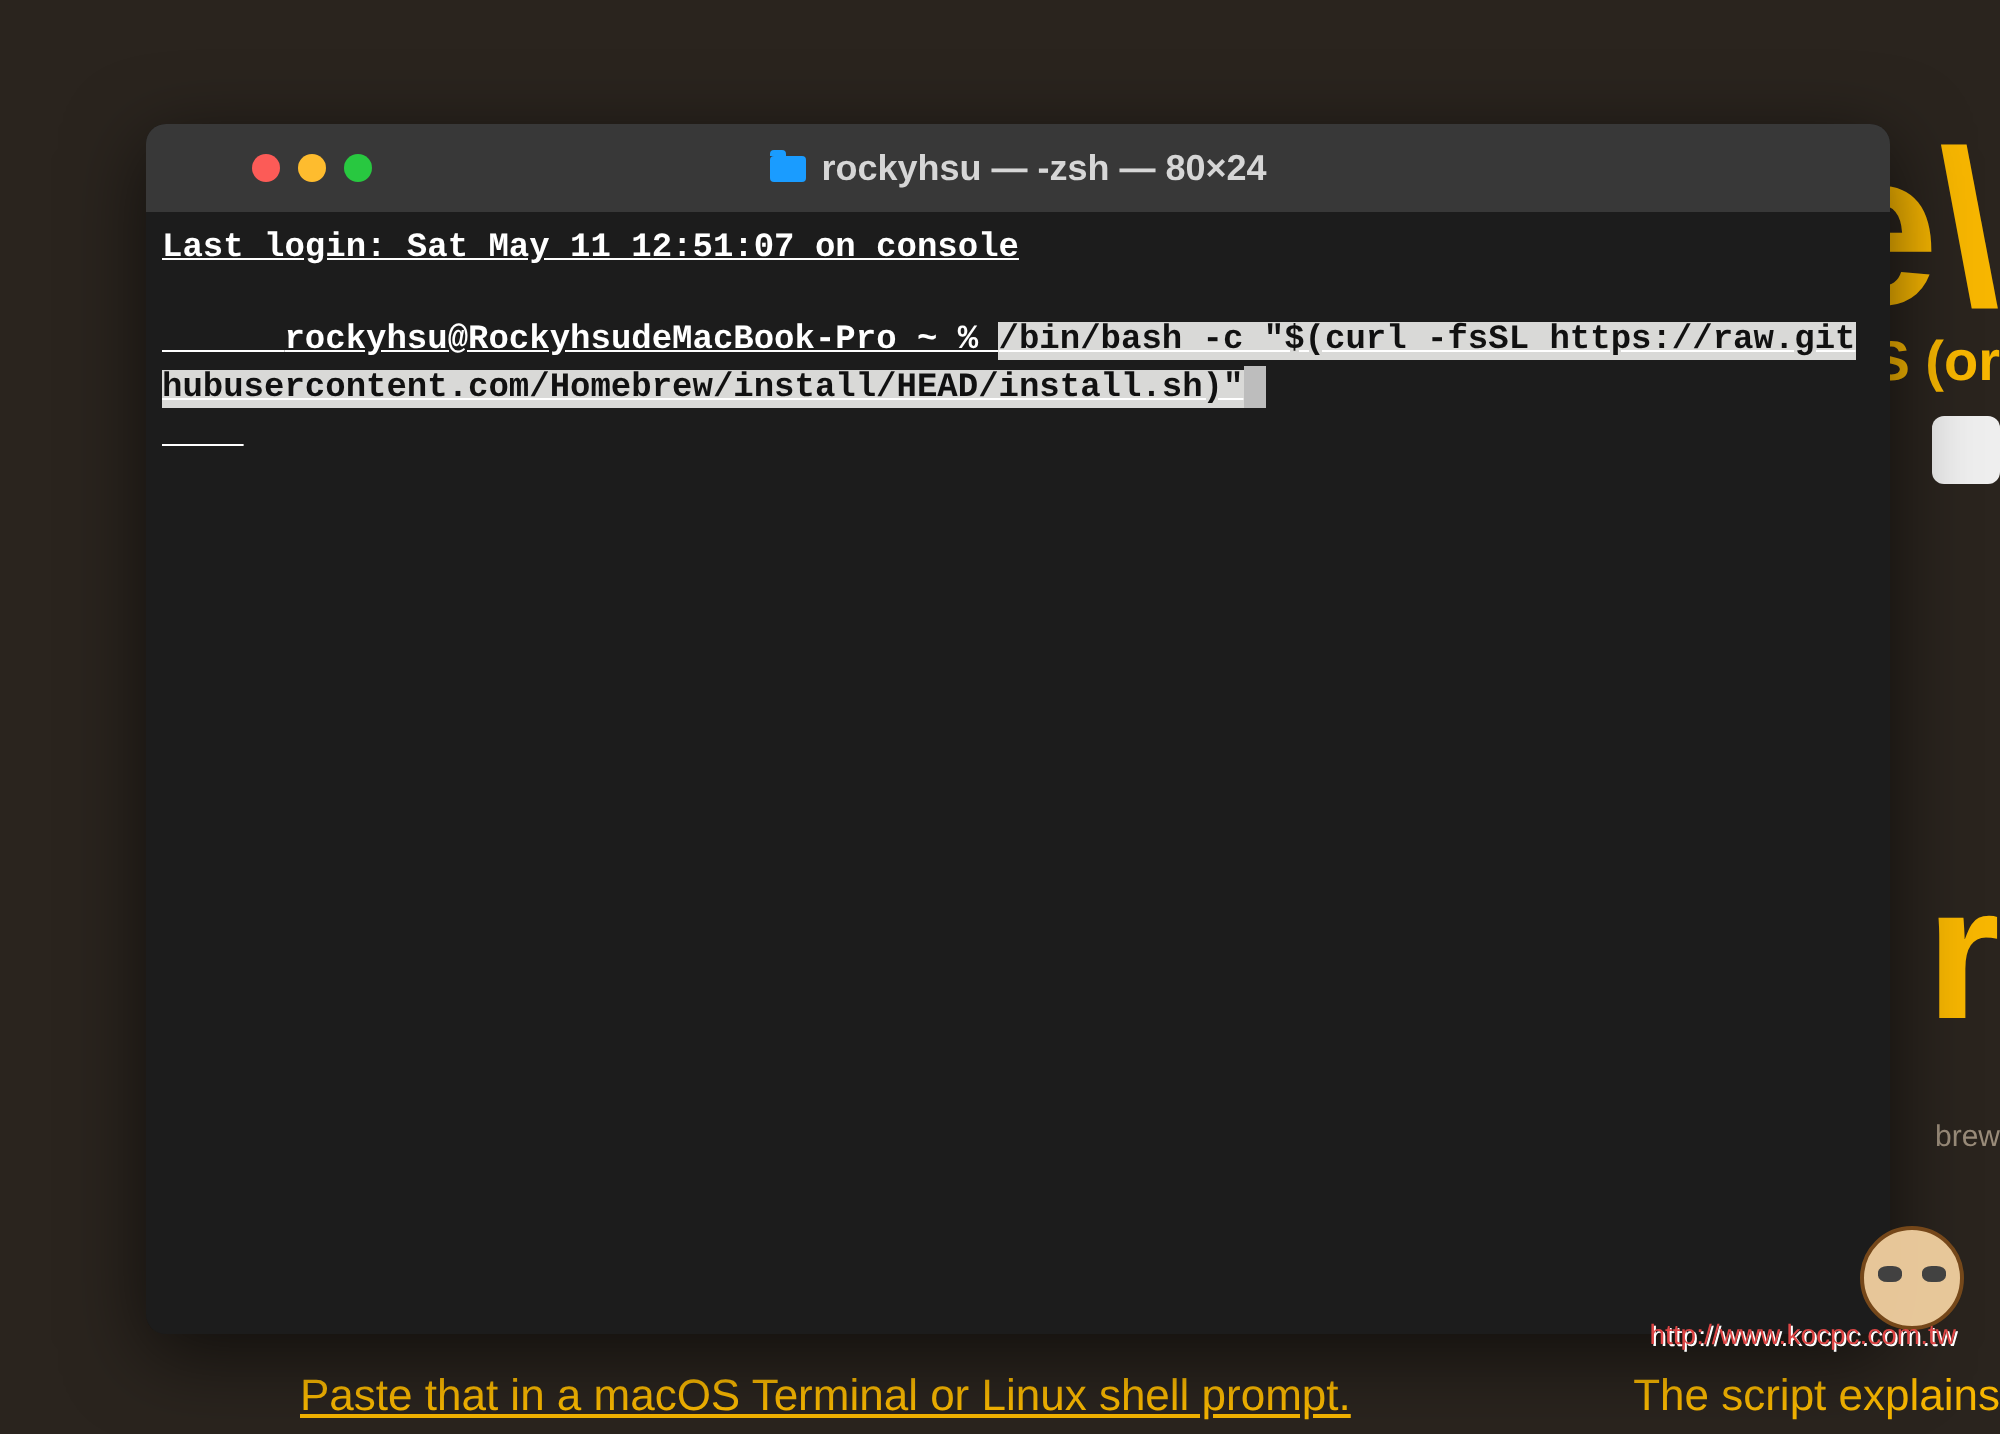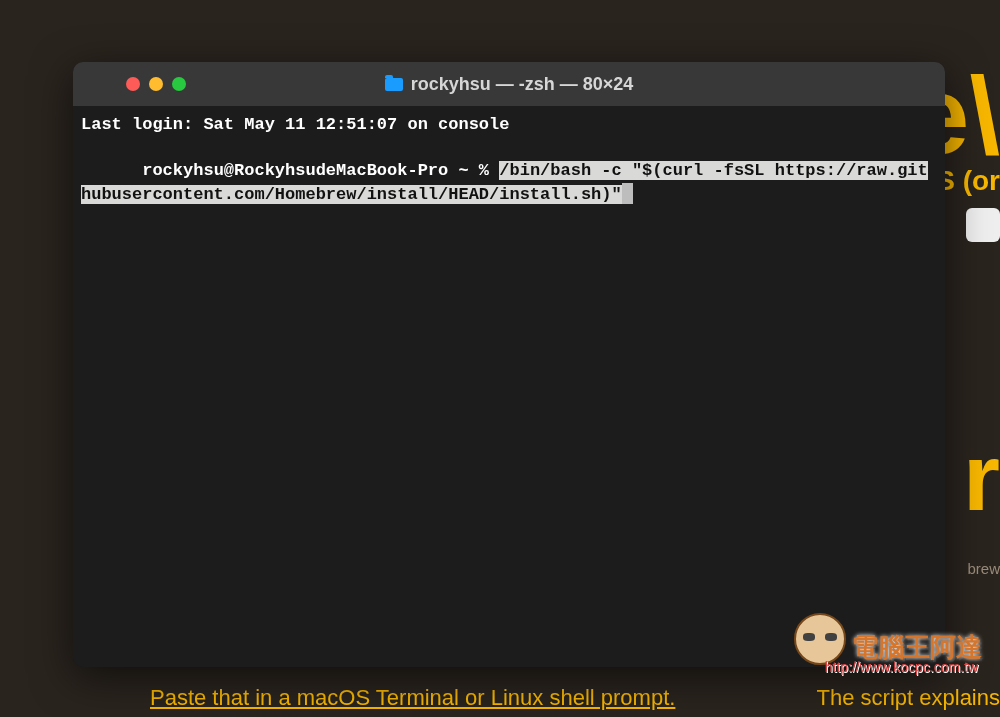--- a/index.html
+++ b/index.html
@@ -31,21 +31,21 @@
   .title{position:absolute;left:0;right:0;text-align:center;color:#d6d6d6;
     font-size:18px;font-weight:600;display:flex;align-items:center;
     justify-content:center;gap:8px;pointer-events:none;}
   .folder-ico{display:inline-block;width:18px;height:13px;background:#1a9cff;
     border-radius:2px;position:relative;}
   .folder-ico::before{content:"";position:absolute;top:-3px;left:0;width:8px;
     height:3px;background:#1a9cff;border-radius:2px 2px 0 0;}
 
   .body{flex:1;padding:8px 8px;background:#1c1c1c;color:#fff;
     font-family:"Menlo","Courier New",monospace;font-size:17px;
-    font-weight:600;line-height:1.35;}
+    font-weight:600;line-height:1.35;text-decoration:underline;}
   .line{white-space:pre;}
   .prompt{display:inline;text-align:right;}
   .hilite{background:#d9d9d7;color:#111;display:inline;white-space:pre-wrap;
     word-break:break-all;}
   .cmdwrap{white-space:pre-wrap;word-break:break-all;}
   .cursor{display:inline-block;width:11px;height:21px;background:#bdbdbd;
     vertical-align:text-bottom;margin-left:0;}
 
   .watermark{position:absolute;right:18px;bottom:52px;display:flex;
     align-items:flex-end;gap:6px;opacity:.95;}
@@ -87,15 +87,14 @@
   <div class="body">
     <div class="line">Last login: Sat May 11 12:51:07 on console</div>
     <div class="cmdwrap">
       <span class="prompt">rockyhsu@RockyhsudeMacBook-Pro ~ % </span><span class="hilite">/bin/bash -c "$(curl -fsSL https://raw.githubusercontent.com/Homebrew/install/HEAD/install.sh)"</span><span class="cursor"></span>
     </div>
   </div>
 </div>
 
 <div class="watermark">
   <div class="wm-face"></div>
-  <div class="wm-text">電腦王阿達</div>
 </div>
 <div class="wm-url">http://www.kocpc.com.tw</div>
 
 </body></html>

